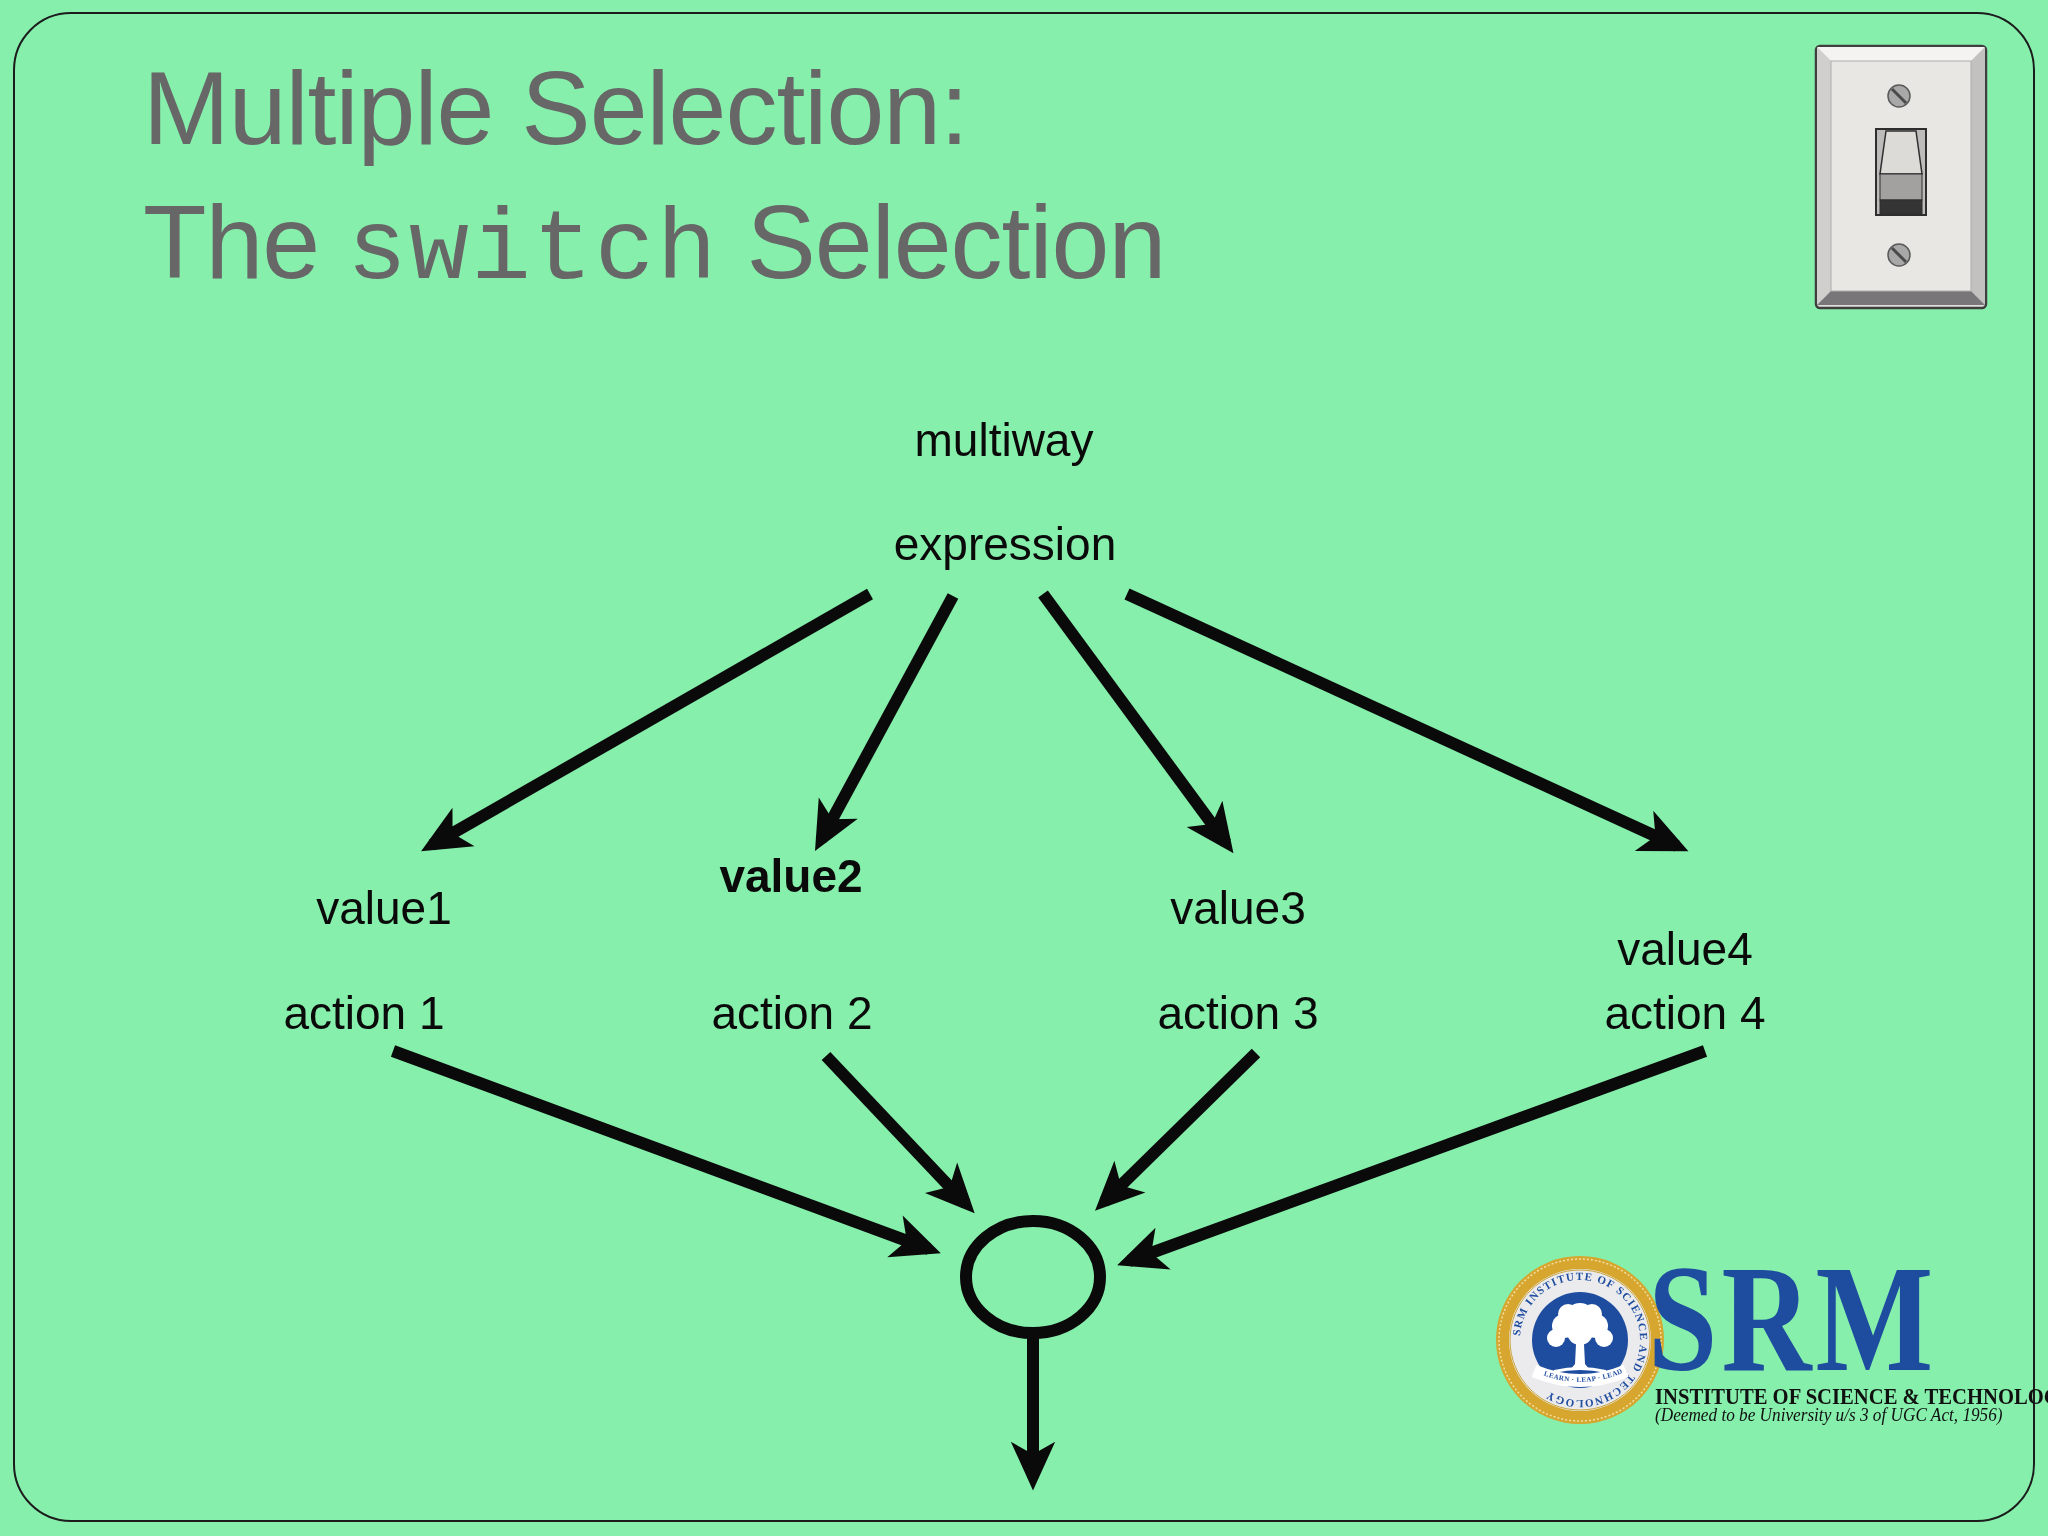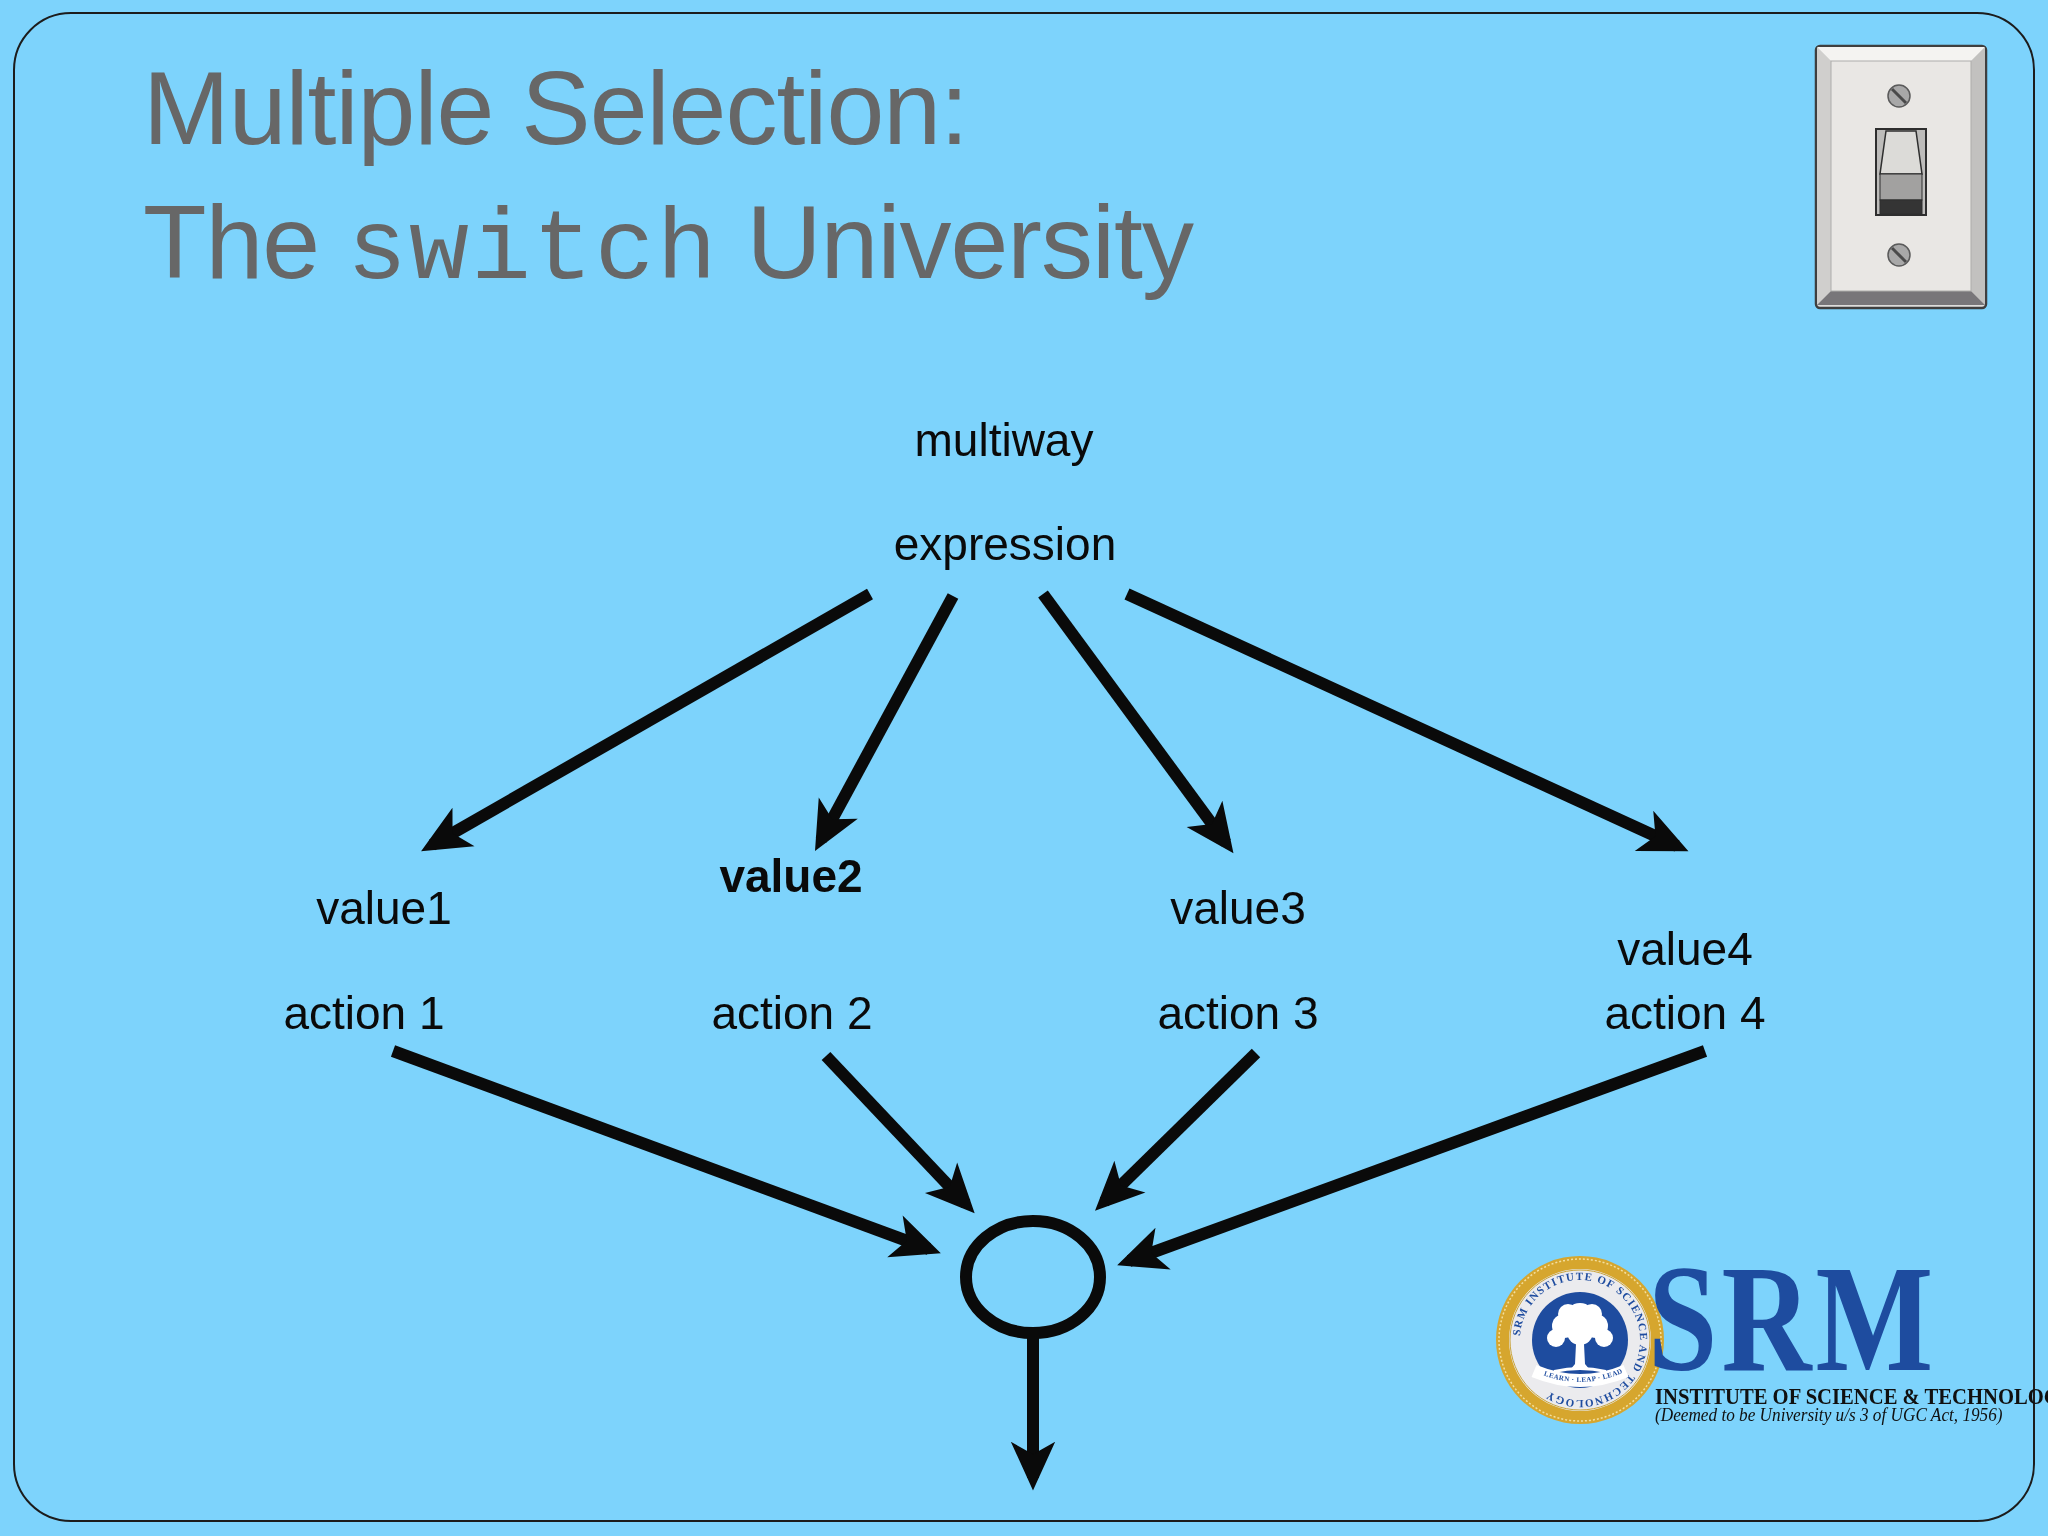--- a/index.html
+++ b/index.html
@@ -1,17 +1,17 @@
 <!DOCTYPE html>
 <html><head>
 <meta charset="utf-8">
 <style>
   html,body{margin:0;padding:0;background:#ffffff;}
   .slide{
-    position:relative;width:2048px;height:1536px;background:#7dd3fc;overflow:hidden;
+    position:relative;width:2048px;height:1536px;background:#86efac;overflow:hidden;
     font-family:"Liberation Sans",sans-serif;
   }
   .slide-border{
     position:absolute;left:13px;top:12px;right:13px;bottom:14px;
     border:2px solid #1c1c1c;border-radius:58px;pointer-events:none;
   }
   .title{
     position:absolute;left:143px;top:54px;color:#676767;
     font-size:104px;line-height:1.04;letter-spacing:-1px;white-space:nowrap;
   }
@@ -46,21 +46,21 @@
 </style>
 </head>
 <body>
 
 <div class="slide">
 
   <div class="slide-border"></div>
 
   <div class="title">
     <div class="line1">Multiple Selection:</div>
-    <div class="line2"><span>The </span><span class="code">switch</span><span> University</span></div>
+    <div class="line2"><span>The </span><span class="code">switch</span><span> Selection</span></div>
   </div>
 
   <svg class="switch-svg" width="176" height="270" viewBox="0 0 176 270">
     <rect x="2" y="2" width="170" height="262" rx="4" fill="#dedddb" stroke="#3f3f3f" stroke-width="2.5"></rect>
     <polygon points="3,3 171,3 157,17 17,17" fill="#f4f3f1"></polygon>
     <polygon points="3,3 17,17 17,247 3,261" fill="#d0cfcd"></polygon>
     <polygon points="171,3 157,17 157,247 171,261" fill="#c2c1bf"></polygon>
     <polygon points="3,261 17,247 157,247 171,261" fill="#787679"></polygon>
     <rect x="17" y="17" width="140" height="230" fill="#e9e7e4" stroke="#adadab" stroke-width="1"></rect>
     <circle cx="85" cy="52" r="11" fill="#a8a8a8" stroke="#5a5a5a" stroke-width="1.5"></circle>

